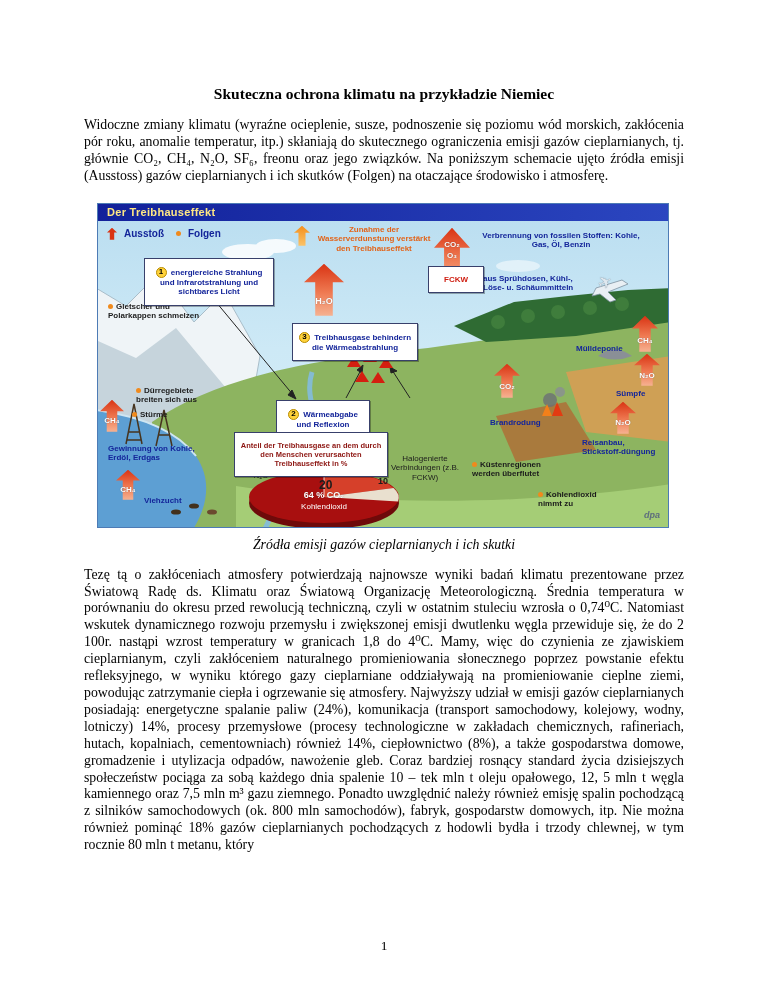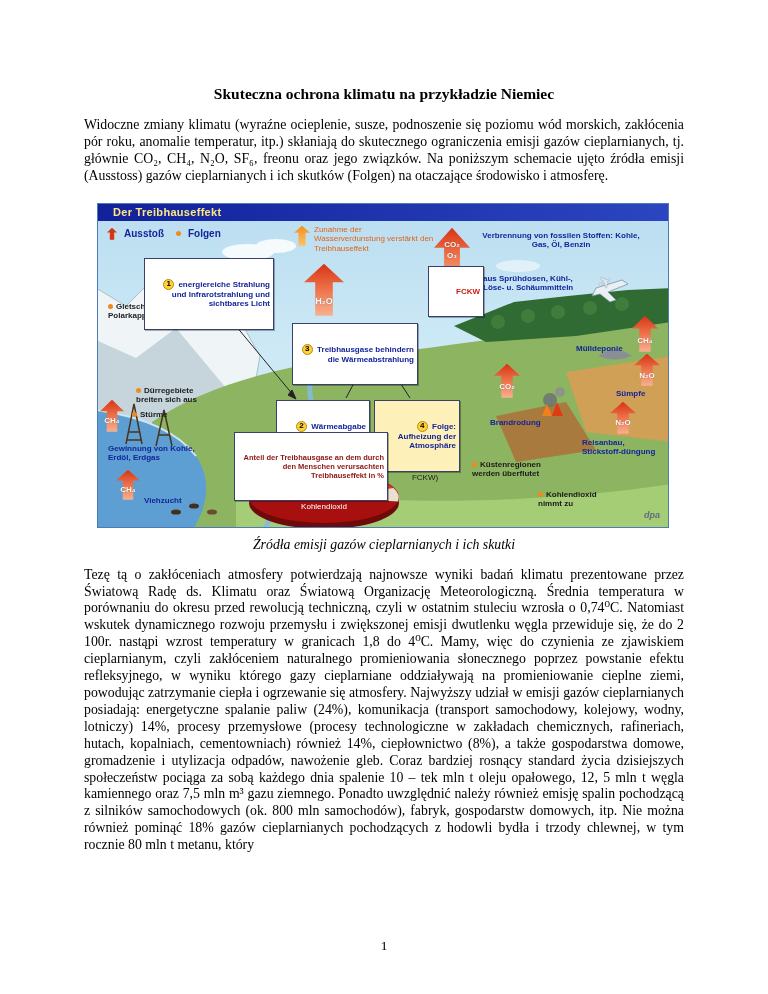--- a/index.html
+++ b/index.html
@@ -14,33 +14,33 @@
   
   .diagram { position:relative; width:572px; height:325px; margin:18px 0 0 13px;
              border:1px solid #4d7bb5; overflow:hidden;
              background:linear-gradient(180deg,#b9ddf0 0%,#cde9f6 45%,#d9eef8 100%);
              font-family:"Liberation Sans","DejaVu Sans",sans-serif; }
   .abs { position:absolute; }
   .bg-svg { left:0; top:0; z-index:0; }
   .dg-titlebar { left:0; top:0; right:0; height:17px; z-index:5;
                  background:linear-gradient(90deg,#12219a,#2b46c0);
                  color:#ffe784; font-size:11px; font-weight:bold; line-height:17px;
-                 padding-left:15px; letter-spacing:.3px; position:absolute; }
+                 padding-left:9px; letter-spacing:.3px; position:absolute; }
   .lbl { font-size:8px; line-height:1.18; z-index:3; }
   .blue  { color:#14259a; font-weight:bold; }
   .dark  { color:#1c1c1c; font-weight:bold; }
-  .orange-txt { color:#e2641a; font-weight:normal; }
+  .orange-txt { color:#e2641a; font-weight:bold;text-align:center; }
   .red-txt { color:#cf1d10; font-weight:bold; }
   .white-txt { color:#fff; font-weight:bold; text-shadow:0 0 1px rgba(0,0,0,.45); }
   .gray-txt { color:#5d6d7d; font-weight:bold; font-style:italic; }
   .ctr { text-align:center; }
   .arrow { clip-path:polygon(50% 0%,100% 36%,72% 36%,72% 100%,28% 100%,28% 36%,0% 36%);
            background:linear-gradient(180deg,#d93414 0%,#ef7a52 55%,#f6b292 100%); z-index:2; }
   .arrow.orange { background:linear-gradient(180deg,#f5901c,#fbc46a); }
-  .wbox { background:#ffffff; border:1px solid #38406b; padding:20px 3px; text-align:right;
+  .wbox { background:#ffffff; border:1px solid #38406b; padding:8px 3px; text-align:center;
           font-weight:bold; color:#14259a; font-size:8px; line-height:1.2; z-index:4;
           box-shadow:1px 1px 0 rgba(0,0,0,.3); }
   .wbox.red-box { color:#8c1410; font-size:7.5px;margin-top:6px; }
   .num { display:inline-flex; align-items:center; justify-content:center; width:11px; height:11px;
          border-radius:50%; background:#ffd23a; color:#000; font-size:8px; font-weight:bold;
          border:1px solid #b98c00; margin-right:2px; vertical-align:middle; }
   .dot { display:inline-block; width:5px; height:5px; border-radius:50%; background:#f08a1d;
          margin-right:3px; vertical-align:middle; }
   .mini-arrow { display:inline-block; width:10px; height:12px; vertical-align:middle; margin-right:3px;
                 clip-path:polygon(50% 0%,100% 40%,72% 40%,72% 100%,28% 100%,28% 40%,0% 40%);
@@ -177,24 +177,20 @@
       <span class="dot"></span><span class="dark">Dürregebiete breiten sich aus</span>
     </div>
     <div class="abs lbl" style="left:34px;top:206px;width:62px">
       <span class="dot"></span><span class="dark">Stürme</span>
     </div>
 
     <div class="abs wbox" style="left:178px;top:196px;width:94px">
       <span class="num">2</span>
       <span>Wärmeabgabe und Reflexion</span>
     </div>
-    <div class="abs wbox" style="left:276px;top:196px;width:86px;background:#fdf0b8">
-      <span class="num">4</span>
-      <span>Folge: Aufheizung der Atmosphäre</span>
-    </div>
 
     <div class="abs arrow" style="left:396px;top:160px;width:26px;height:34px"></div>
     <div class="abs lbl white-txt ctr" style="left:396px;top:178px;width:26px">CO₂</div>
     <div class="abs lbl blue" style="left:392px;top:214px;width:70px">Brandrodung</div>
 
     <div class="abs arrow" style="left:512px;top:198px;width:26px;height:32px"></div>
     <div class="abs lbl white-txt ctr" style="left:512px;top:214px;width:26px">N₂O</div>
     <div class="abs lbl blue" style="left:484px;top:234px;width:82px">Reisanbau, Stickstoff-düngung</div>
 
     <div class="abs lbl blue" style="left:10px;top:240px;width:96px">Gewinnung von Kohle, Erdöl, Erdgas</div>

